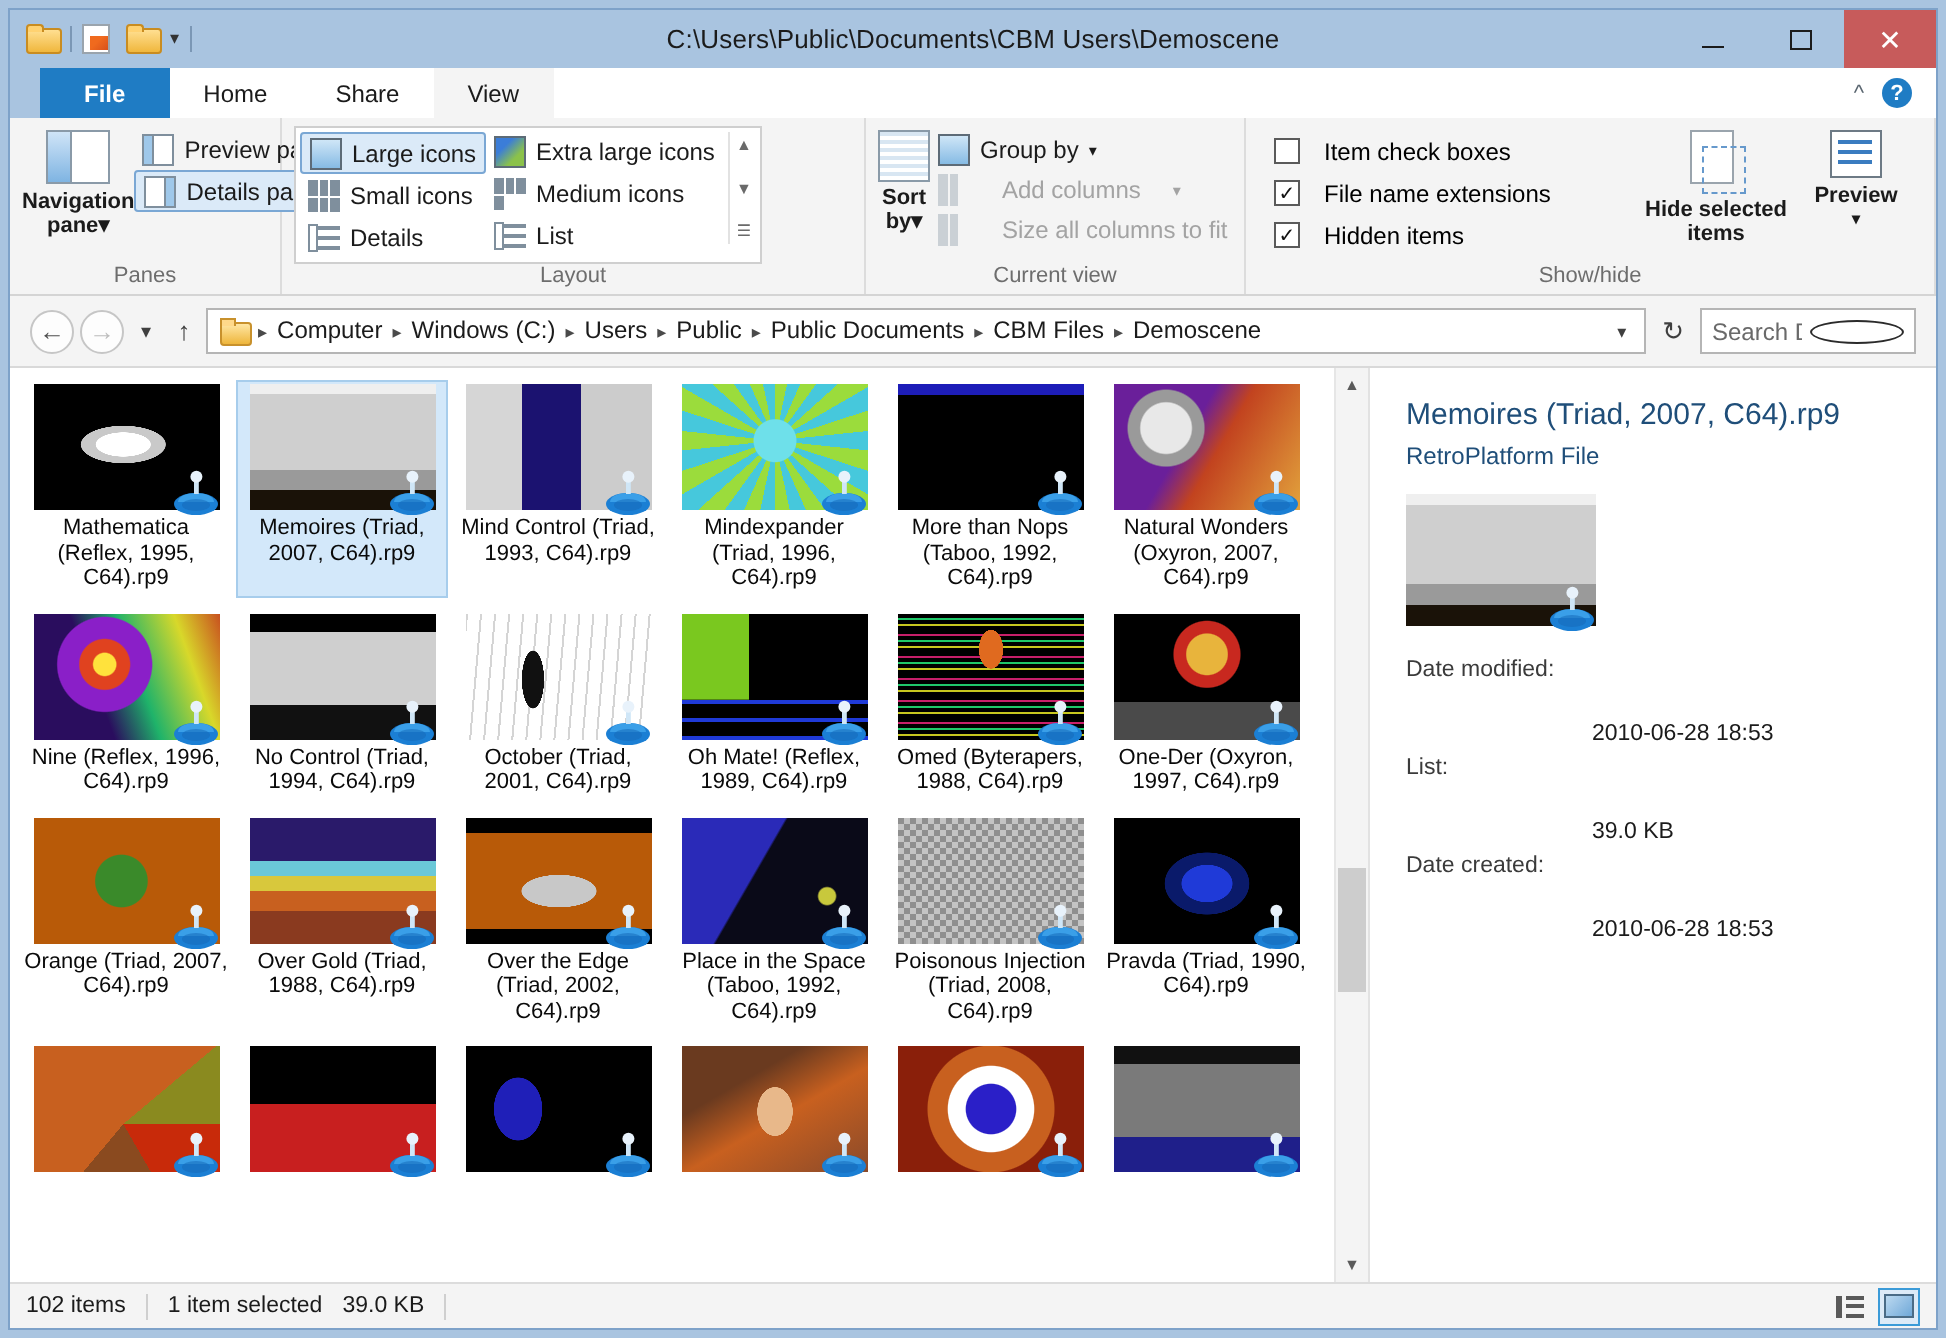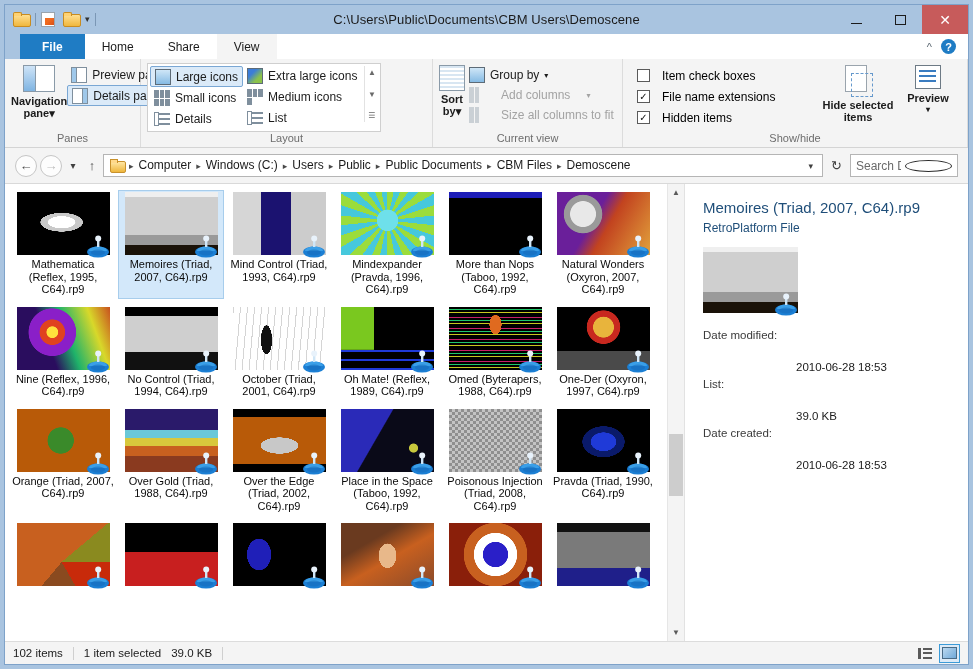--- a/index.html
+++ b/index.html
@@ -458,21 +458,21 @@
             <div class="thumbwrap">
               <div class="thumb" style="background:#000;background-image:radial-gradient(circle at 50% 45%,#6ee0ea 0 18%,transparent 19%),repeating-conic-gradient(from 0deg at 50% 45%,#9bdc3c 0 12deg,#46c8dc 12deg 24deg);"></div>
               <svg class="joy" viewBox="0 0 27 24">
                 <ellipse cx="13" cy="18" rx="11" ry="5.5" fill="#1b7fd4"></ellipse>
                 <path d="M4 17 C4 11 22 11 22 17 Z" fill="#3a9fe8"></path>
                 <rect x="12" y="5" width="2.4" height="8" fill="#cfe6f7"></rect>
                 <circle cx="13.2" cy="4.4" r="3" fill="#e8f2fb"></circle>
                 <ellipse cx="13" cy="18.5" rx="7" ry="3" fill="#1569b8" opacity=".55"></ellipse>
               </svg>
             </div>
-            <div class="lbl">Mindexpander (Pravda, 1996, C64).rp9</div>
+            <div class="lbl">Mindexpander (Triad, 1996, C64).rp9</div>
           </div>
           <div class="cell">
             <div class="thumbwrap">
               <div class="thumb" style="background:#000;background-image:linear-gradient(#1d1db8 0 9%,#000 9% 14%,#000 100%),linear-gradient(90deg,transparent 18%,#8a8a24 18% 62%,transparent 62%);background-size:100% 100%,100% 3px;background-position:0 0,0 55%;background-repeat:no-repeat;"></div>
               <svg class="joy" viewBox="0 0 27 24">
                 <ellipse cx="13" cy="18" rx="11" ry="5.5" fill="#1b7fd4"></ellipse>
                 <path d="M4 17 C4 11 22 11 22 17 Z" fill="#3a9fe8"></path>
                 <rect x="12" y="5" width="2.4" height="8" fill="#cfe6f7"></rect>
                 <circle cx="13.2" cy="4.4" r="3" fill="#e8f2fb"></circle>
                 <ellipse cx="13" cy="18.5" rx="7" ry="3" fill="#1569b8" opacity=".55"></ellipse>

